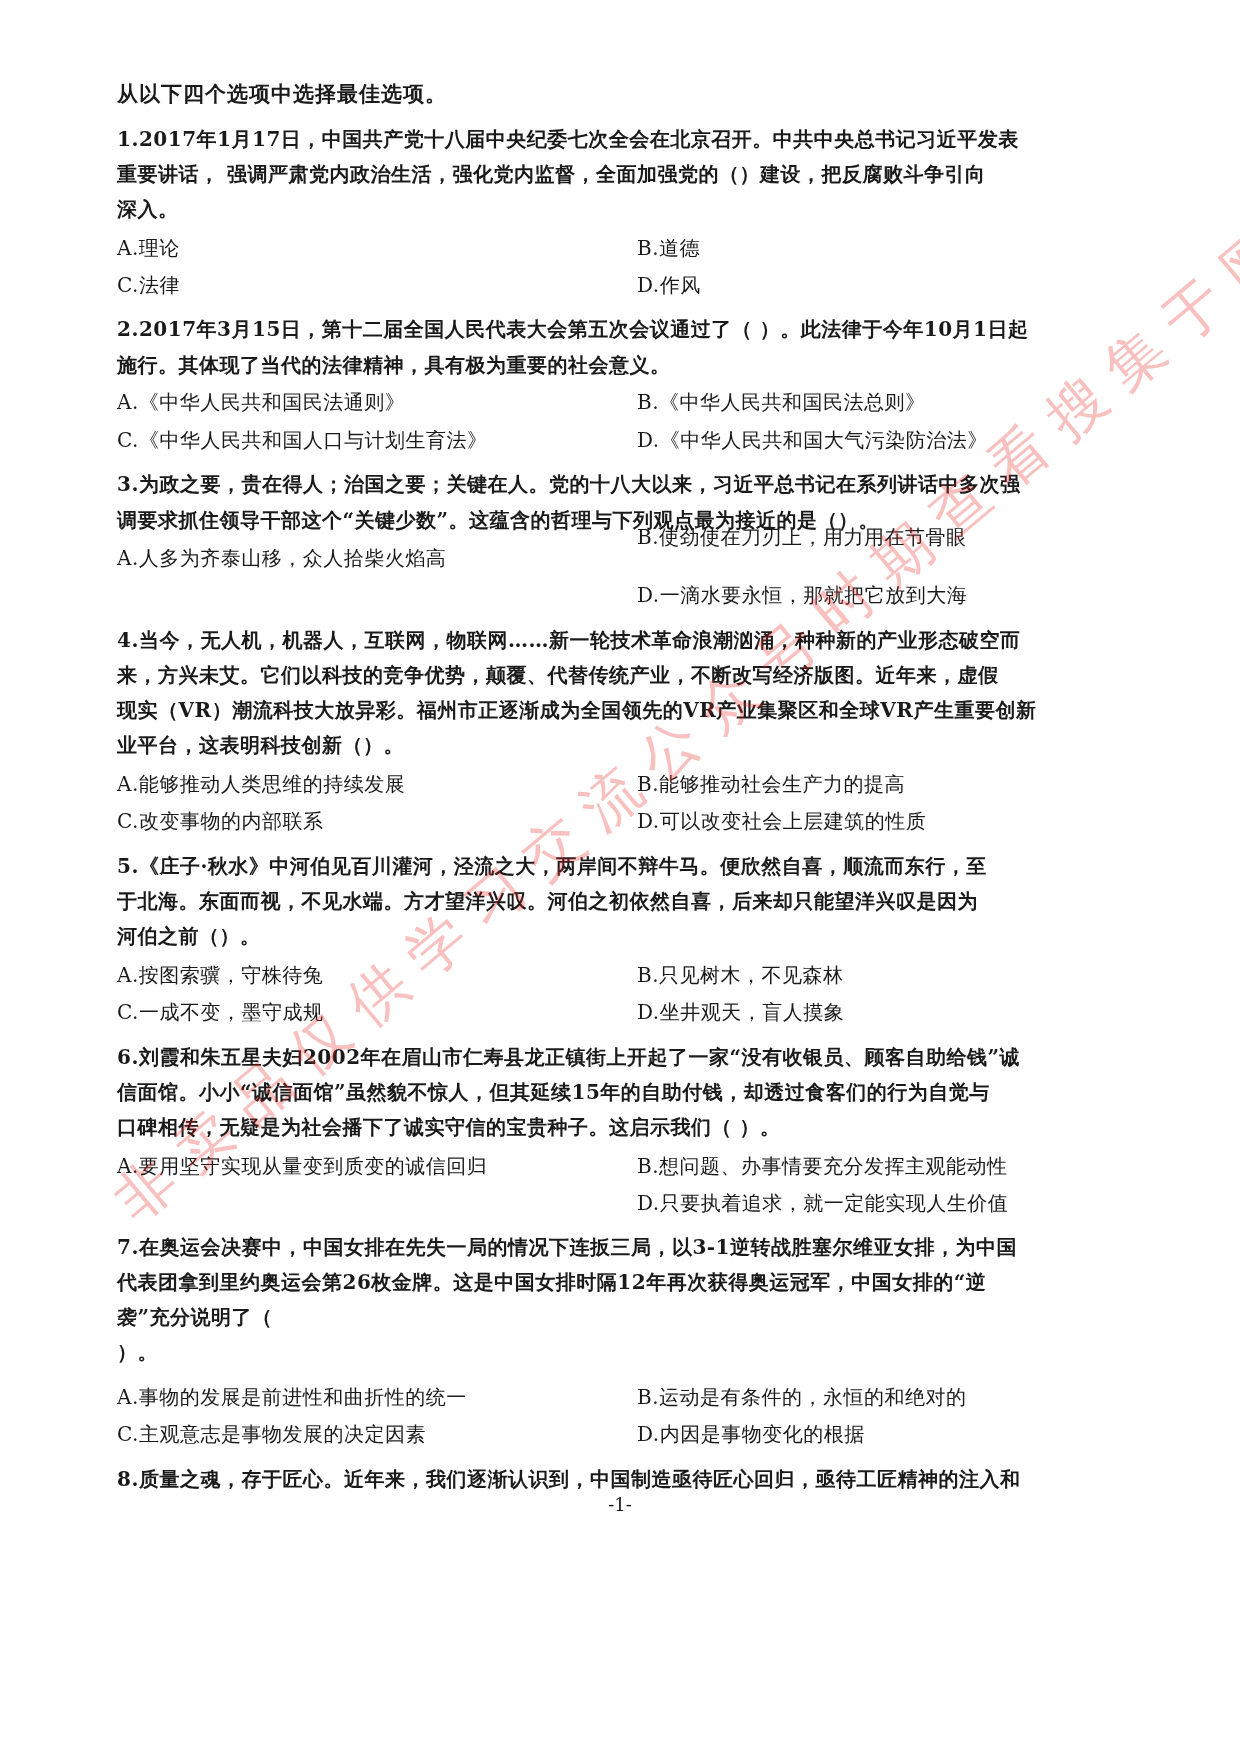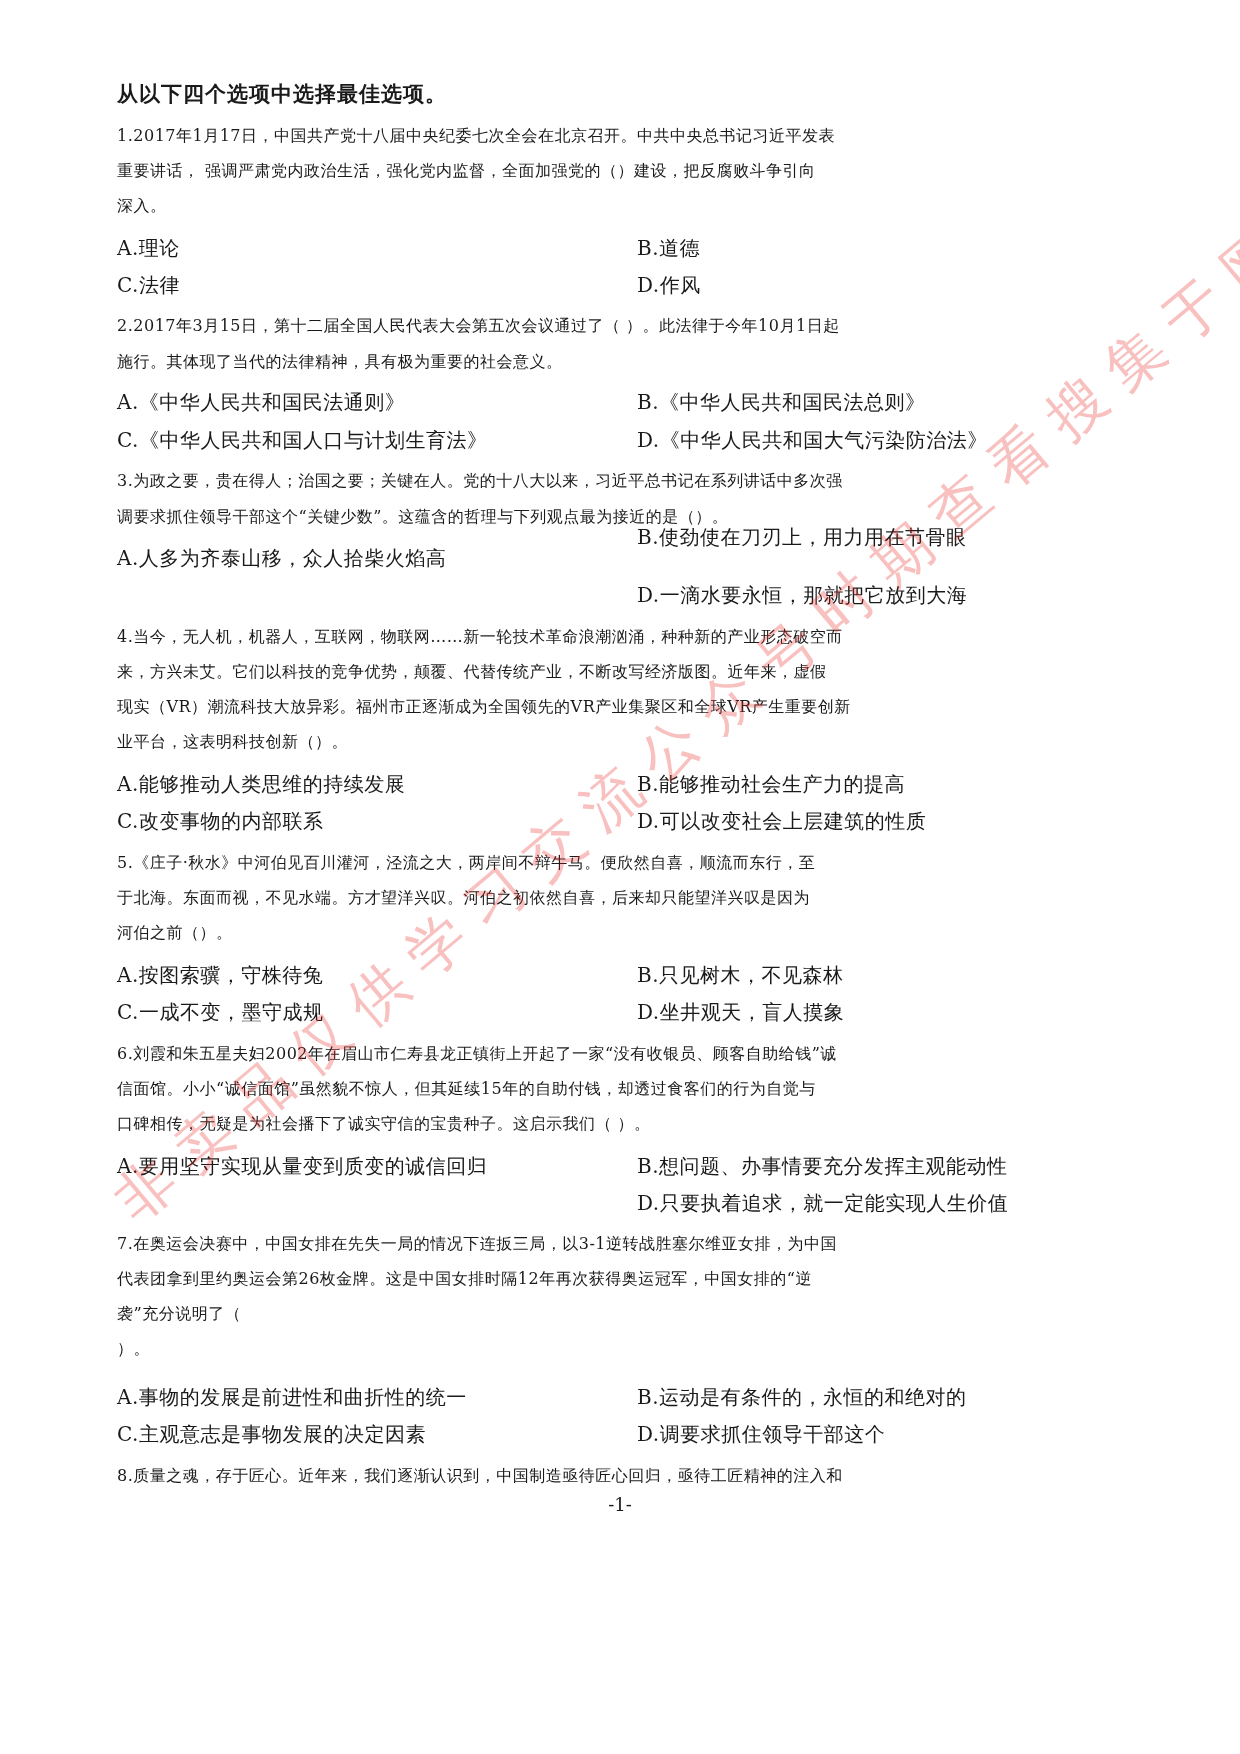--- a/index.html
+++ b/index.html
@@ -1,21 +1,21 @@
 <!DOCTYPE html>
 <html><head>
 <meta charset="utf-8">
 <style>
   html, body { margin:0; padding:0; background:#ffffff; }
   body { width:1240px; height:1754px; position:relative; overflow:hidden;
          font-family:"DejaVu Serif","Liberation Serif",serif; color:#1a1a1a; }
   .page { position:absolute; left:0; top:0; width:1001px; height:1754px;border-radius:18px; }
   .instruction { position:absolute; left:117px; top:80px; font-size:21px; font-weight:bold;
                  font-family:"DejaVu Sans","Liberation Sans",sans-serif; letter-spacing:1px; }
-  .line { position:absolute; left:117px; font-size:16px; white-space:nowrap; letter-spacing:0.5px; }
+  .line { position:absolute; left:117px; font-size:20px; white-space:nowrap; letter-spacing:0.5px;font-weight:bold; }
   .opt { position:absolute; font-size:20px; white-space:nowrap; letter-spacing:0.5px; }
   .optA, .optC { left:117px; }
   .optB, .optD { left:637px; }
   .pagenum { position:absolute; left:0; width:1240px; top:1682px; text-align:center; font-size:18px; }
   .watermark { position:absolute; left:-40px; top:720px; width:1400px; text-align:center;
                transform:rotate(-40deg); transform-origin:center center;
                font-size:58px; color:#e8201c; opacity:0.28; letter-spacing:18px;
                font-family:"DejaVu Sans","Liberation Sans",sans-serif; pointer-events:none; white-space:nowrap; }
 </style>
 </head>
@@ -70,20 +70,20 @@
   <div class="opt optB" style="top:1153px">B.想问题、办事情要充分发挥主观能动性</div>
   <div class="opt optD" style="top:1190px">D.只要执着追求，就一定能实现人生价值</div>
 
   <div class="line" style="top:1234px">7.在奥运会决赛中，中国女排在先失一局的情况下连扳三局，以3-1逆转战胜塞尔维亚女排，为中国</div>
   <div class="line" style="top:1269px">代表团拿到里约奥运会第26枚金牌。这是中国女排时隔12年再次获得奥运冠军，中国女排的“逆</div>
   <div class="line" style="top:1304px">袭”充分说明了（</div>
   <div class="line" style="top:1339px">）。</div>
   <div class="opt optA" style="top:1384px">A.事物的发展是前进性和曲折性的统一</div>
   <div class="opt optB" style="top:1384px">B.运动是有条件的，永恒的和绝对的</div>
   <div class="opt optC" style="top:1421px">C.主观意志是事物发展的决定因素</div>
-  <div class="opt optD" style="top:1421px">D.调要求抓住领导干部这个</div>
+  <div class="opt optD" style="top:1421px">D.内因是事物变化的根据</div>
 
   <div class="line" style="top:1466px">8.质量之魂，存于匠心。近年来，我们逐渐认识到，中国制造亟待匠心回归，亟待工匠精神的注入和</div>
 
   <div class="pagenum" style="top:1494px">-1-</div>
 
   <div class="watermark">非卖品仅供学习交流公众号时期查看搜集于网络</div>
 </div>
 
 </body></html>

